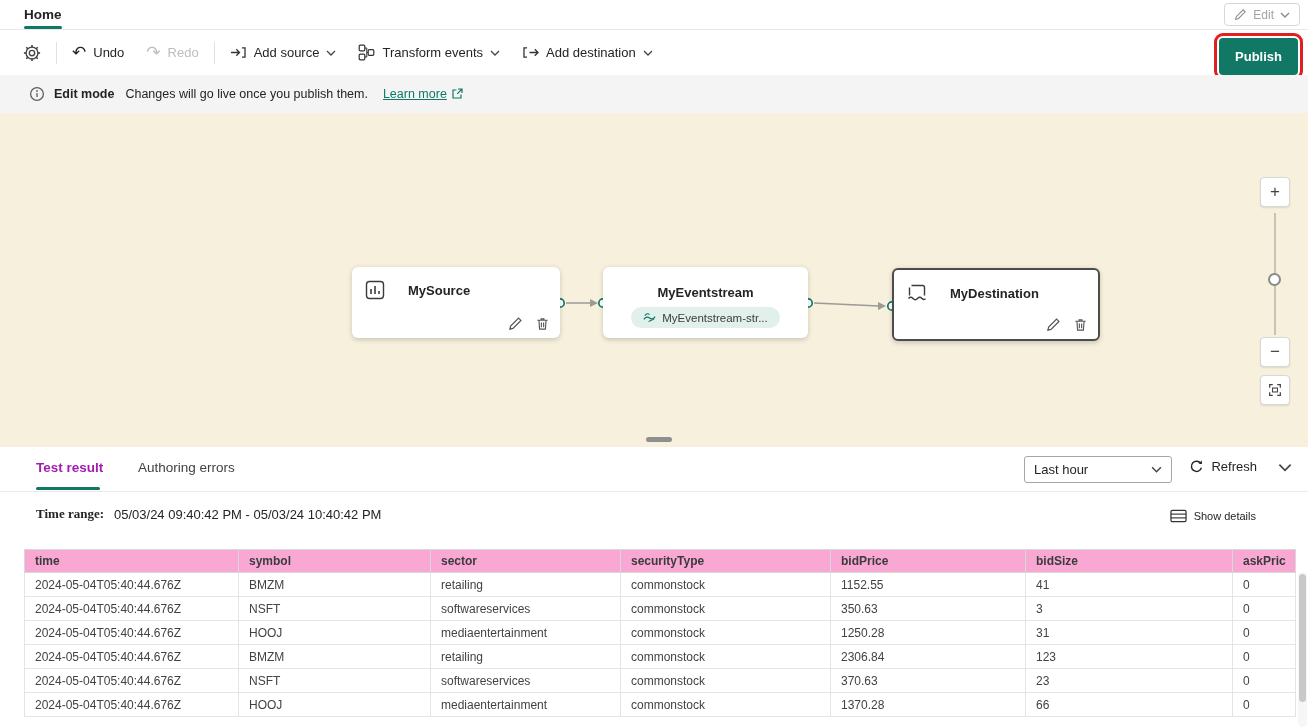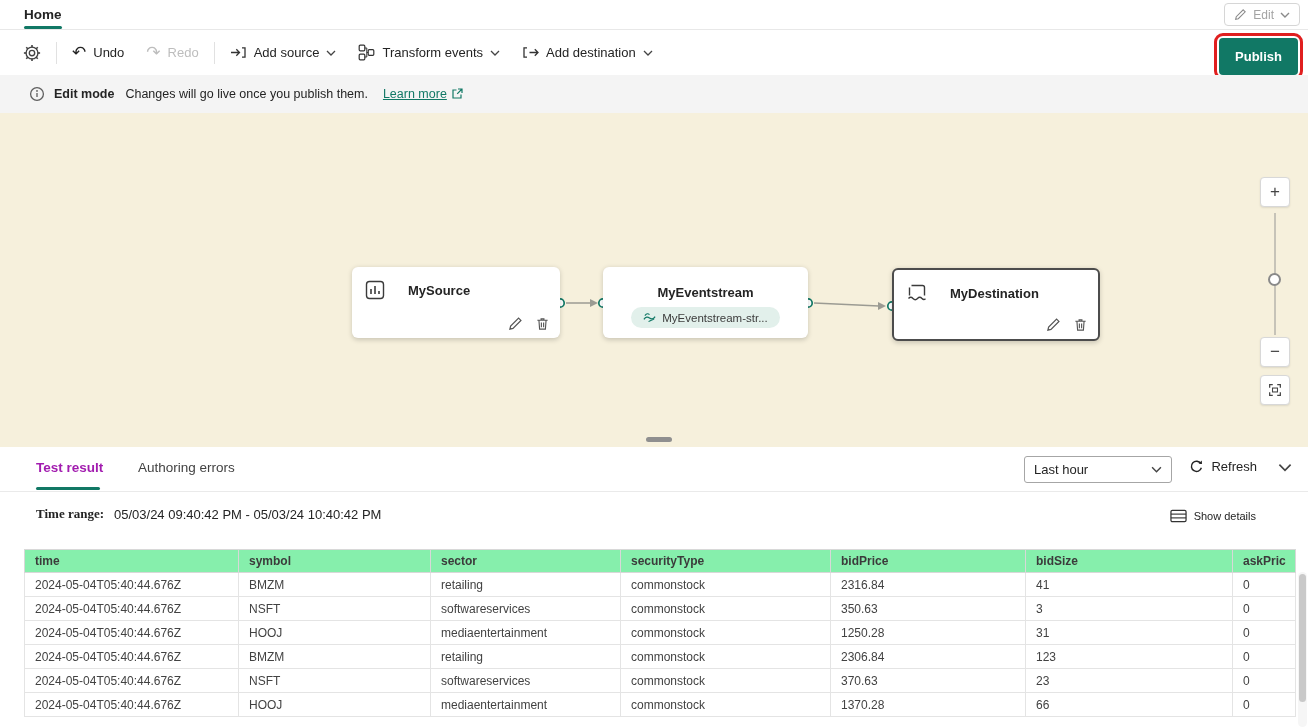--- a/index.html
+++ b/index.html
@@ -62,21 +62,21 @@
     display:flex; align-items:center; justify-content:space-between; padding:0 9px; font-size:13px; color:#242424; cursor:pointer; background:#fff; }
   .refresh-btn { position:absolute; right:51px; top:12px; display:flex; align-items:center; gap:7px; font-size:13px; color:#242424; cursor:pointer; background:none; border:none; font-family:inherit; }
   .collapse-btn { position:absolute; right:16px; top:16px; cursor:pointer; }
 
   .timerange { position:absolute; left:36px; top:59px; font-size:13px; display:flex; gap:10px; align-items:center; }
   .timerange .lbl { font-weight:700;font-family:Liberation Serif, serif; }
   .show-details { position:absolute; right:52px; top:62px; display:flex; align-items:center; gap:7px; font-size:11px; color:#242424; cursor:pointer; background:none; border:none; font-family:inherit; }
 
   .table-wrap { position:absolute; left:24px; right:12px; top:102px; overflow:hidden; }
   table { border-collapse:collapse; table-layout:fixed; width:100%; }
-  th { background:#86efac; border:1px solid #d8d8d8; font-size:12px; font-weight:700; text-align:left; padding:3px 10px; height:23px; color:#3b3b3b; white-space:nowrap; overflow:hidden; }
+  th { background:#f9a8d4; border:1px solid #d8d8d8; font-size:12px; font-weight:700; text-align:left; padding:3px 10px; height:23px; color:#3b3b3b; white-space:nowrap; overflow:hidden; }
   td { border:1px solid #e4e4e4; font-size:12px; text-align:left; padding:3px 10px; height:24px; color:#424242; white-space:nowrap; overflow:hidden; }
   .vscroll { position:absolute; right:1px; top:125px; width:9px; height:155px; background:#f6f6f6; border-radius:5px; }
   .vthumb { position:absolute; left:1px; top:2px; width:7px; height:128px; background:#c9c9c9; border-radius:4px; cursor:pointer; }
 </style>
 </head>
 <body>
 
 <div class="page">
 
   <header class="topbar">
@@ -352,21 +352,21 @@
               <th>bidSize</th>
               <th>askPric</th>
             </tr>
           </thead>
         <tbody>
             <tr>
               <td>2024-05-04T05:40:44.676Z</td>
               <td>BMZM</td>
               <td>retailing</td>
               <td>commonstock</td>
-              <td>2316.84</td>
+              <td>1152.55</td>
               <td>41</td>
               <td>0</td>
             </tr>
             <tr>
               <td>2024-05-04T05:40:44.676Z</td>
               <td>NSFT</td>
               <td>softwareservices</td>
               <td>commonstock</td>
               <td>350.63</td>
               <td>3</td>

